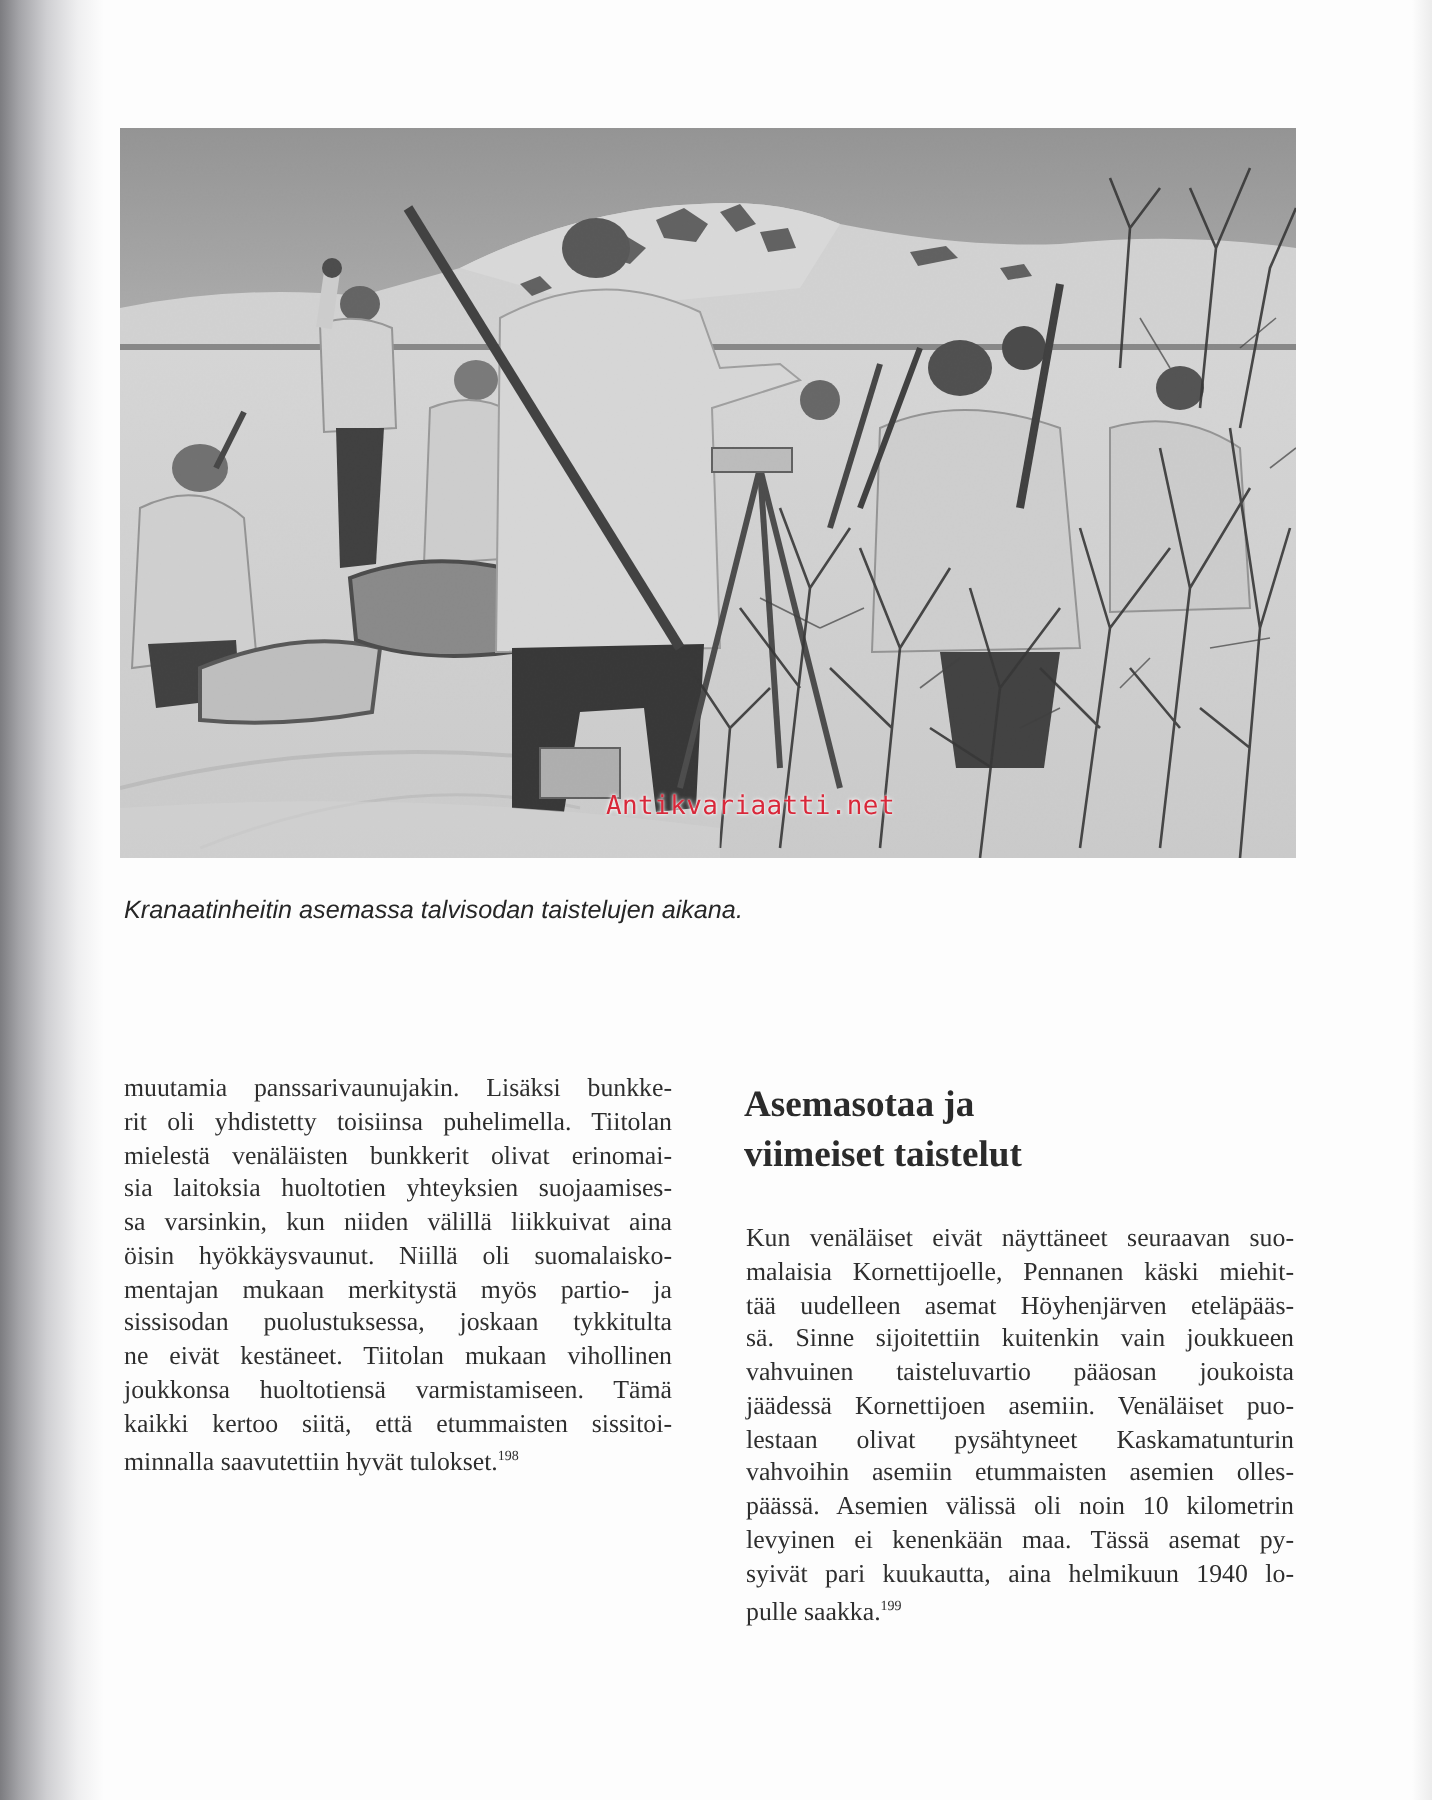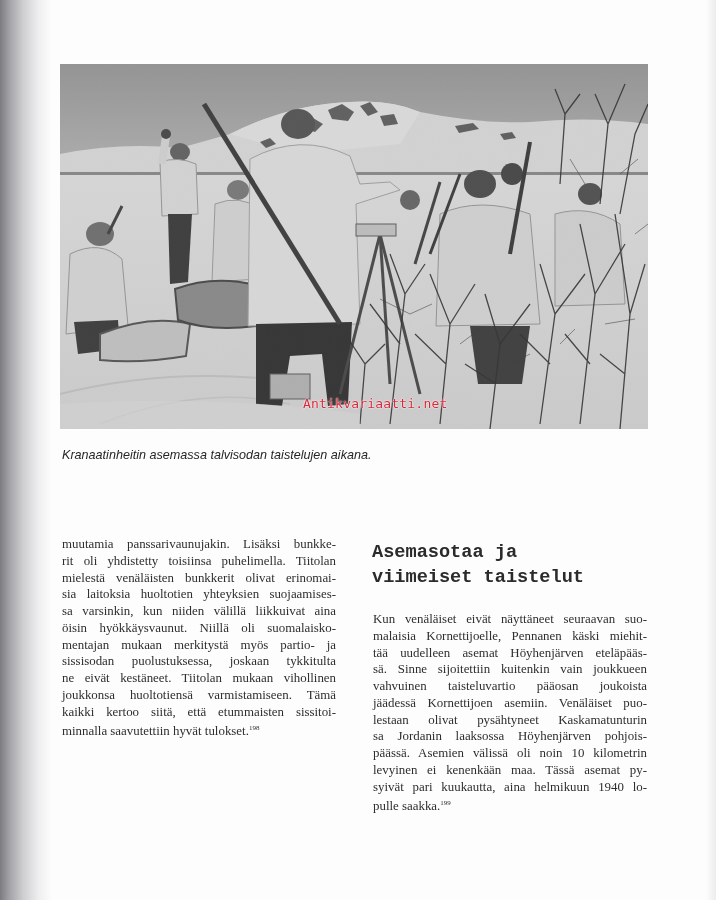--- a/index.html
+++ b/index.html
@@ -41,21 +41,21 @@
   .col .line {
     display: block; white-space: nowrap; text-align: justify; text-align-last: justify;
     height: 16.75px;
   }
   .col .line.last { text-align-last: left; }
   .col sup { font-size: 7px; vertical-align: 5px; }
   .col-left { left: 62px; top: 536px; }
   .col-right { left: 373px; top: 611px; }
   .heading {
     position: absolute; left: 372px; top: 540px;
-    font-family: Liberation Mono, monospace;
+    font-family: Liberation Serif, serif;
     font-weight: bold; font-size: 18.6px; line-height: 25px; color: #2b2b2b;
     margin: 0;
   }
   .heading span { display: block; }
   .footer {
     position: absolute; left: 532px; top: 900px; white-space: nowrap;
   }
   .footer .running {
     font-size: 10.5px; letter-spacing: 0.3px; color: #333; vertical-align: middle;
   }
@@ -202,21 +202,21 @@
 </h2>
 
 <div class="col col-right">
   <span class="line">Kun venäläiset eivät näyttäneet seuraavan suo-</span>
   <span class="line">malaisia Kornettijoelle, Pennanen käski miehit-</span>
   <span class="line">tää uudelleen asemat Höyhenjärven eteläpääs-</span>
   <span class="line">sä. Sinne sijoitettiin kuitenkin vain joukkueen</span>
   <span class="line">vahvuinen taisteluvartio pääosan joukoista</span>
   <span class="line">jäädessä Kornettijoen asemiin. Venäläiset puo-</span>
   <span class="line">lestaan olivat pysähtyneet Kaskamatunturin</span>
-  <span class="line">sa Jordanin laaksossa Höyhenjärven pohjois-</span>
+  <span class="line">vahvoihin asemiin etummaisten asemien olles-</span>
   <span class="line">päässä. Asemien välissä oli noin 10 kilometrin</span>
   <span class="line">levyinen ei kenenkään maa. Tässä asemat py-</span>
   <span class="line">syivät pari kuukautta, aina helmikuun 1940 lo-</span>
   <span class="line last"><span>pulle saakka.</span><sup>199</sup></span>
 </div>
 
 <div class="footer">
   <span class="running"><span>P</span><span class="sc">ETSAMO</span> <span>1939–1944</span></span>
   <span class="page">93</span>
 </div>

